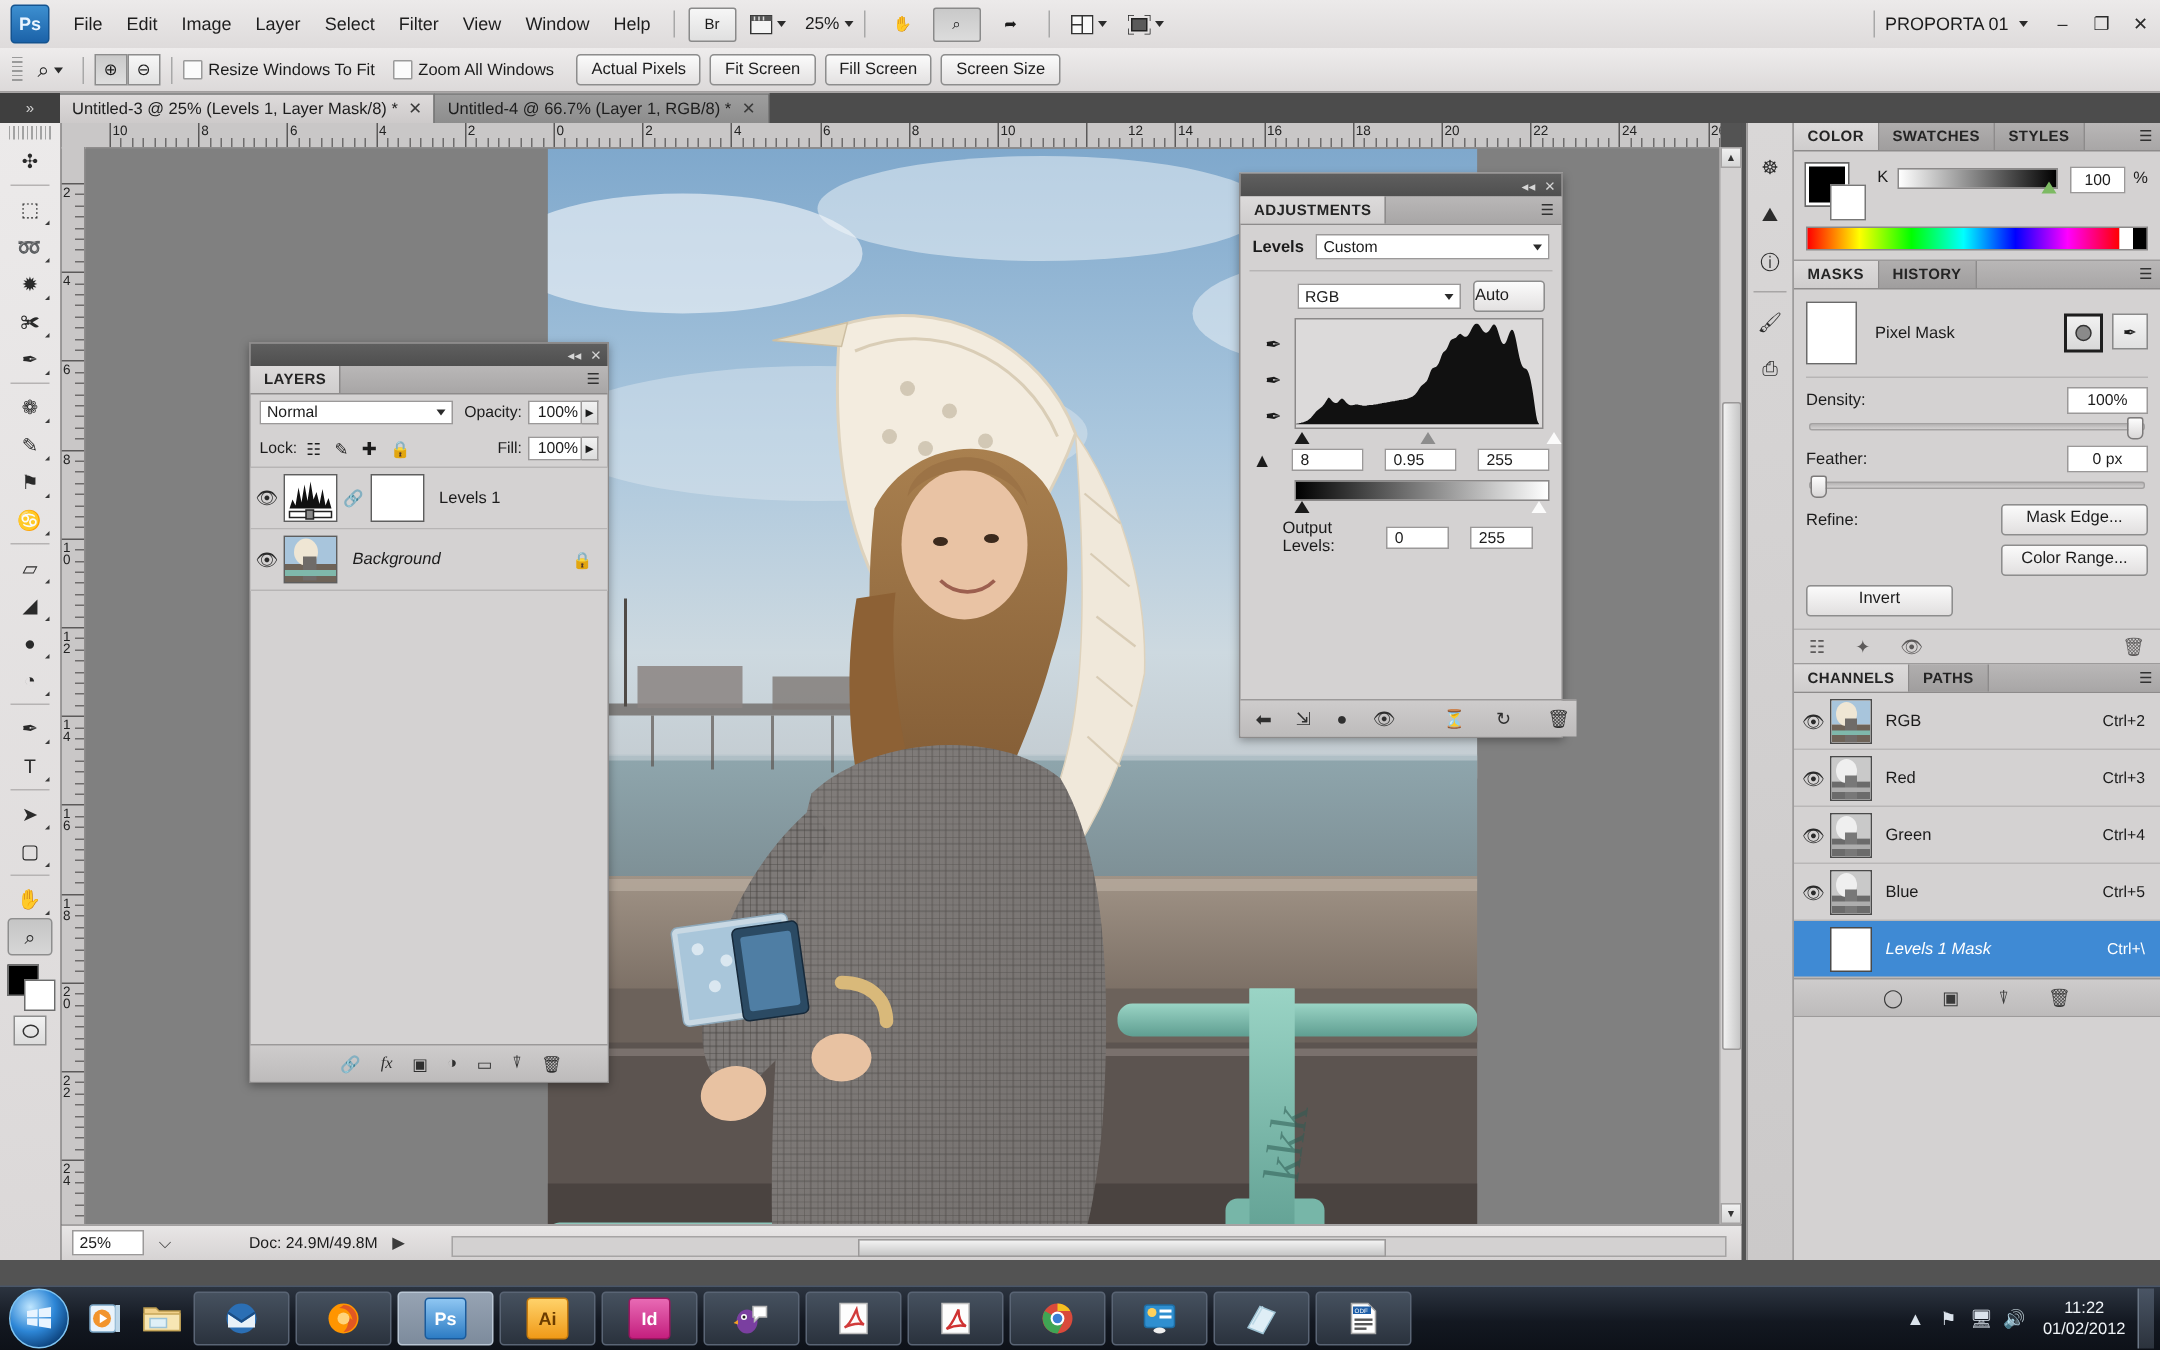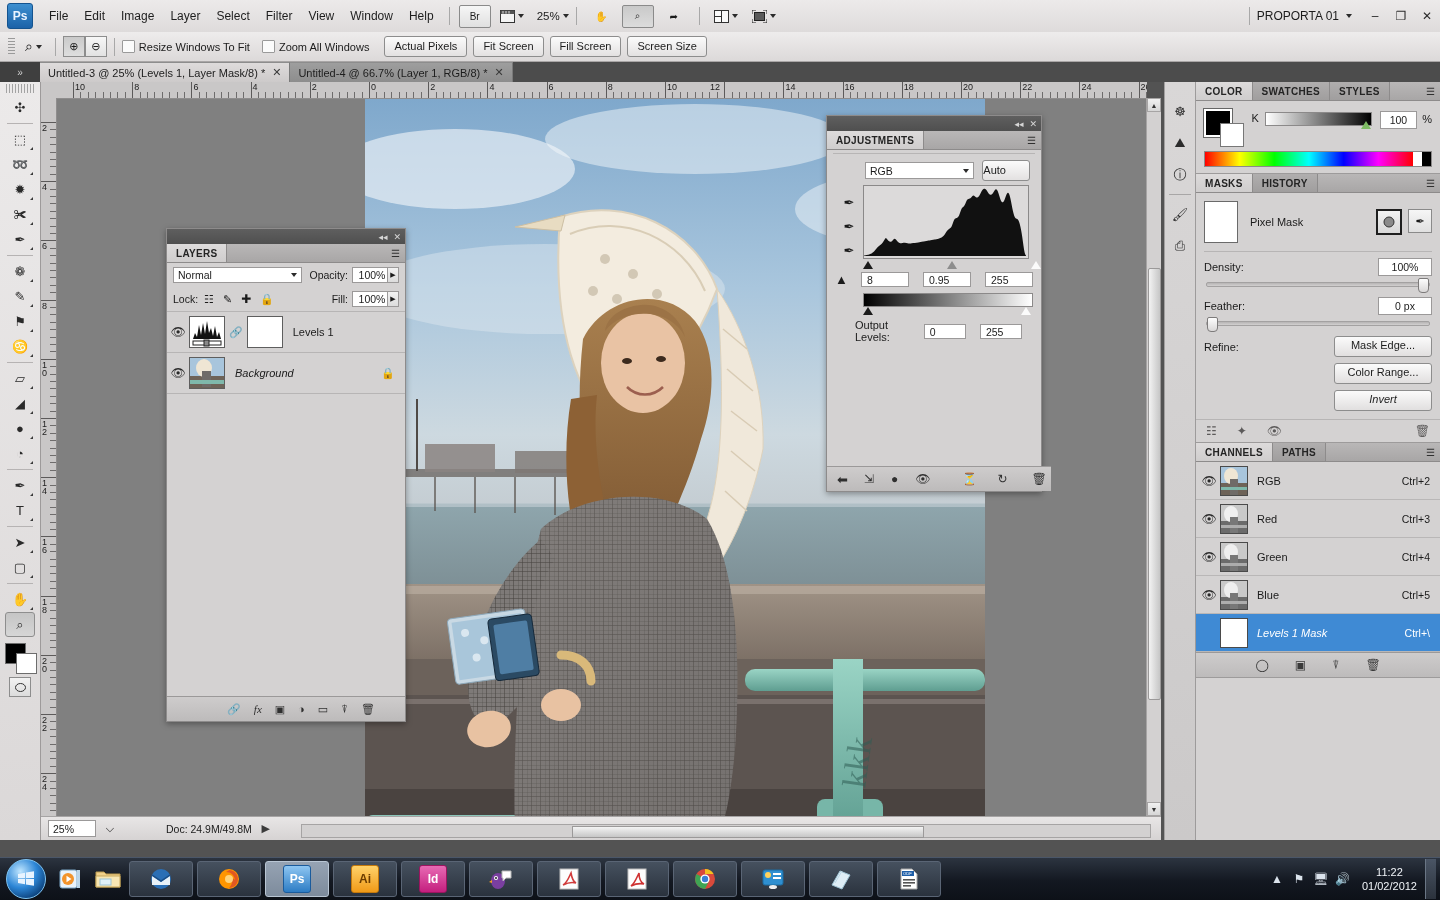--- a/index.html
+++ b/index.html
@@ -431,21 +431,21 @@
         <div class="tickL" style="left: 609px;"></div>
         <div class="ticklbl" style="left: 611px;">10</div>
         <div class="tickS" style="left: 616.4px;"></div>
         <div class="tickS" style="left: 623.8px;"></div>
         <div class="tickS" style="left: 631.2px;"></div>
         <div class="tickS" style="left: 638.6px;"></div>
         <div class="tickS" style="left: 646px;"></div>
         <div class="tickS" style="left: 653.4px;"></div>
         <div class="tickS" style="left: 660.8px;"></div>
         <div class="tickL" style="left: 668.2px;"></div>
-        <div class="ticklbl" style="left: 654px;">12</div>
+        <div class="ticklbl" style="left: 696px;">12</div>
         <div class="tickS" style="left: 675.6px;"></div>
         <div class="tickS" style="left: 683px;"></div>
         <div class="tickS" style="left: 690.4px;"></div>
         <div class="tickS" style="left: 697.8px;"></div>
         <div class="tickS" style="left: 705.2px;"></div>
         <div class="tickS" style="left: 712.6px;"></div>
         <div class="tickS" style="left: 720px;"></div>
         <div class="tickL" style="left: 727.4px;"></div>
         <div class="ticklbl" style="left: 729.4px;">14</div>
         <div class="tickS" style="left: 734.8px;"></div>
@@ -851,20 +851,27 @@
   <div class="panel adj">
     <div class="panel-title">
       <span class="ptbtn">◂◂</span>
       <span class="ptbtn">✕</span>
     </div>
     <div class="tabrow">
       <div class="ptab sel">ADJUSTMENTS</div>
       <div class="pmenu">☰</div>
     </div>
 
+    <div class="row" style="padding:6px 8px 4px 8px;">
+      <span style="font-size:11px;font-weight:bold;margin-right:8px;">Levels</span>
+      <div class="field combo" style="width:152px;height:17px;line-height:16px;">
+        <span>Custom</span>
+        <span class="caret"></span>
+      </div>
+    </div>
     <div style="height:1px;background:#b7b5b5;margin:3px 6px 0;"></div>
 
     <div class="row" style="padding:6px 8px 2px 38px;">
       <div class="field combo" style="width:110px;height:17px;line-height:16px;">
         <span>RGB</span>
         <span class="caret"></span>
       </div>
       <div class="opt-btn" style="margin-left:8px;width:46px;padding:0;">Auto</div>
     </div>
 
@@ -1000,21 +1007,21 @@
         </div>
       </div>
 
       <div class="row" style="padding:2px 8px 0 8px;">
         <span style="font-size:11px;">Refine:</span>
         <div class="btnwide" style="width:96px;margin-left:auto;">Mask Edge...</div>
       </div>
       <div class="row" style="padding:6px 8px 0 8px;justify-content:flex-end;">
         <div class="btnwide" style="width:96px;">Color Range...</div>
       </div>
-      <div class="row" style="padding:6px 8px 8px 8px;justify-content:flex-end;font-style:italic;">
+      <div class="row" style="padding:6px 8px 8px 8px;">
         <div class="btnwide" style="width:96px;">Invert</div>
       </div>
 
       <div class="row" style="height:22px;border-top:1px solid #b7b5b5;padding:0 10px;font-size:12px;color:#5c5a5a;">
         <span>☷</span>
         <span style="margin-left:20px;">✦</span>
         <span style="margin-left:20px;">👁</span>
         <span style="margin-left:auto;">🗑</span>
       </div>
     </div>

